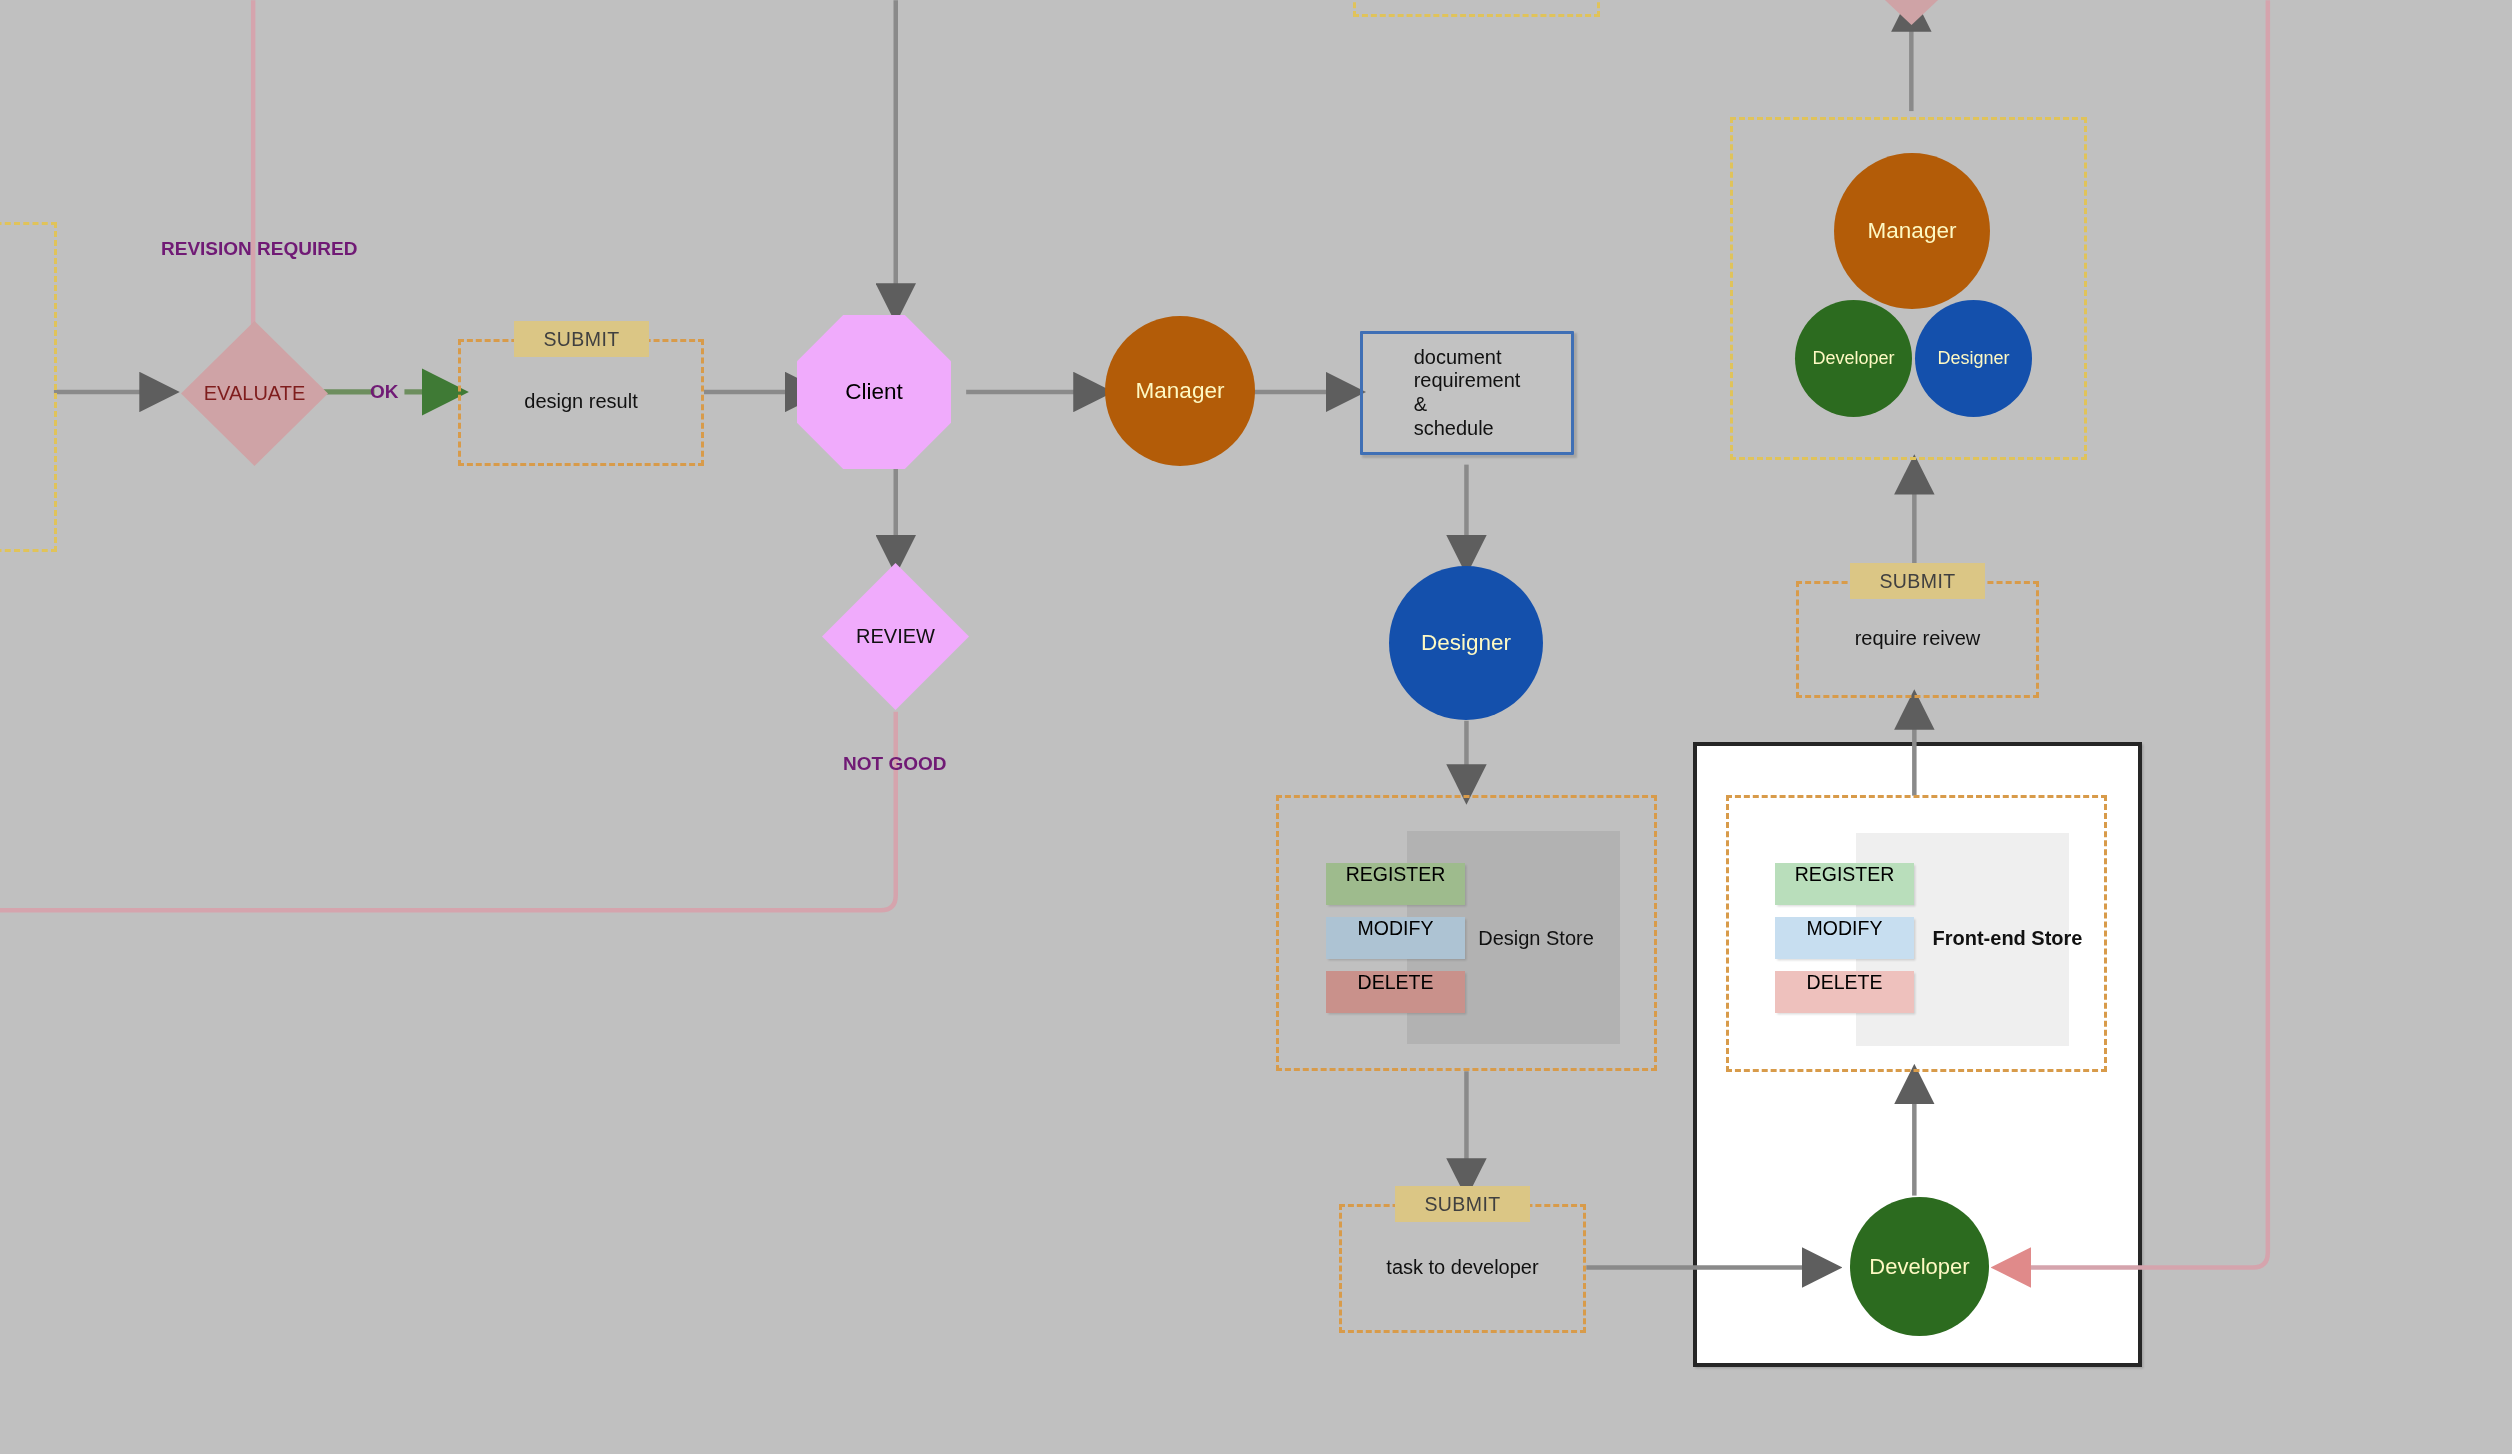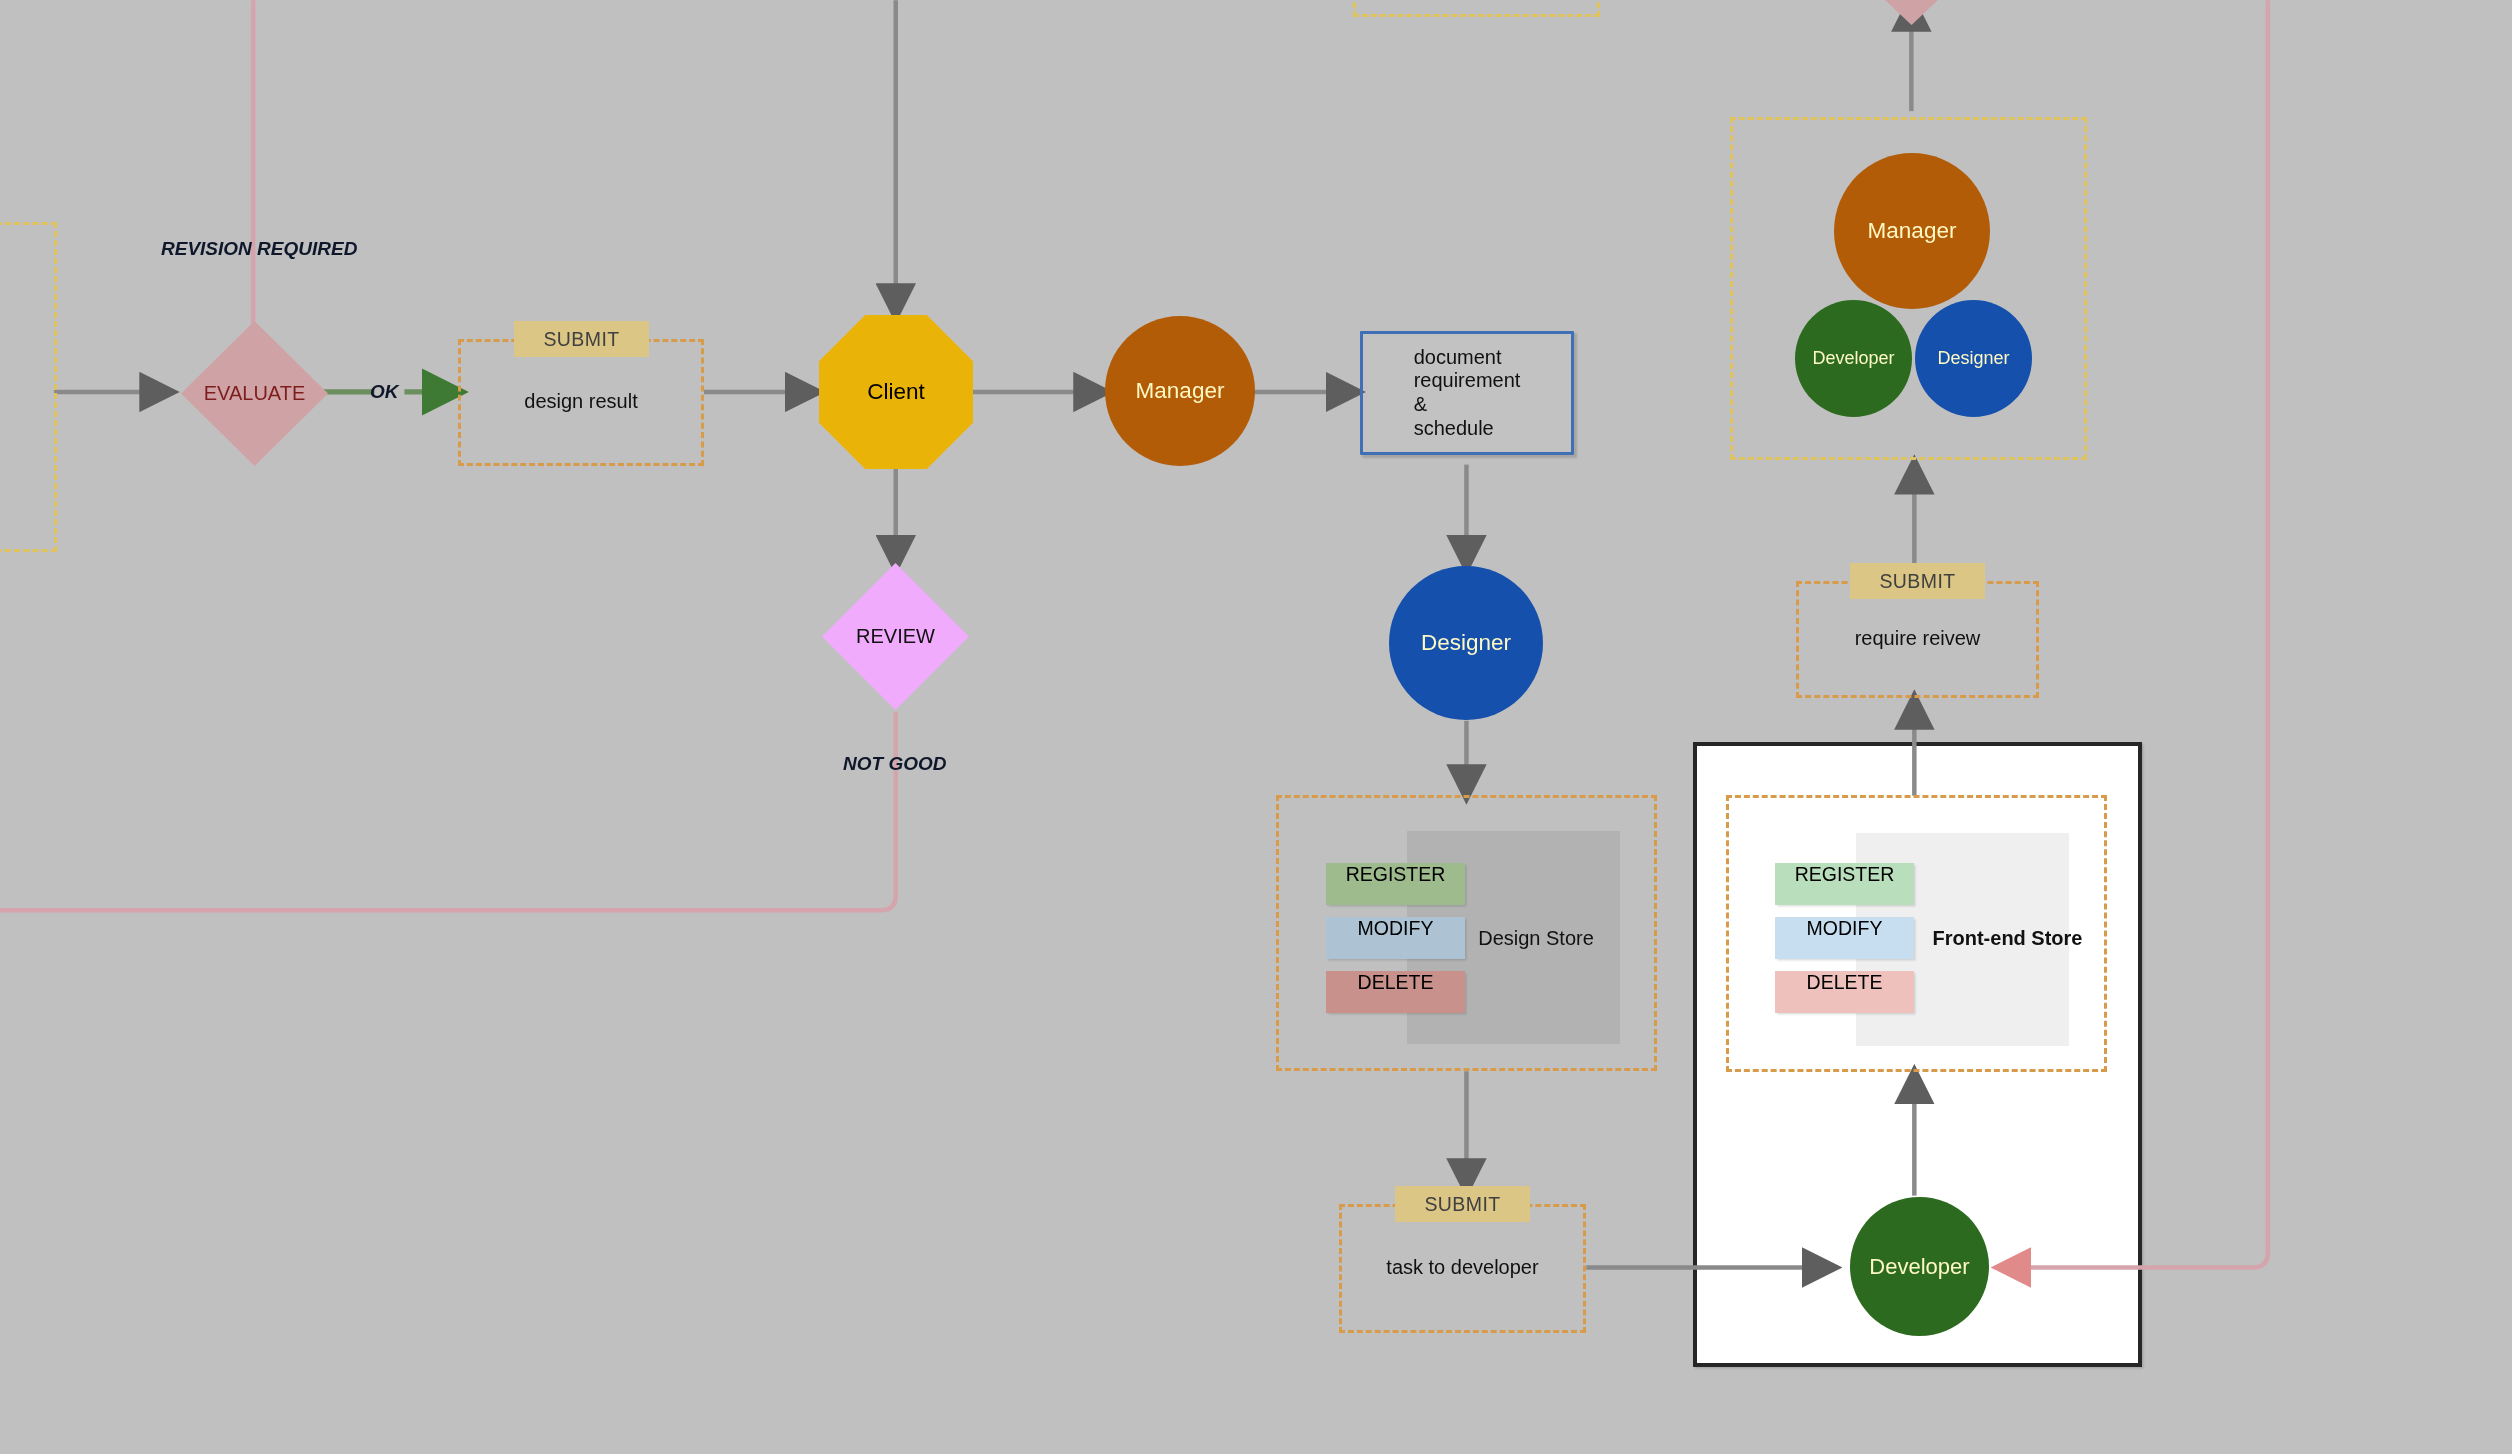--- a/index.html
+++ b/index.html
@@ -6,21 +6,21 @@
   body{
     width:2512px;height:1455px;
     background:#c0c0c0;
     font-family:"Liberation Sans", sans-serif;
     overflow:hidden;
     position:relative;
   }
   #canvas{position:absolute;inset:0;width:2512px;height:1455px;}
   svg.layer{position:absolute;left:0;top:0;width:2512px;height:1455px;pointer-events:none;}
   .node{position:absolute;display:flex;align-items:center;justify-content:center;text-align:center;box-sizing:border-box;}
-  .lbl{position:absolute;font-weight:bold;color:#0f172a;white-space:nowrap;font-style:italic;}
+  .lbl{position:absolute;font-weight:bold;color:#701a75;white-space:nowrap;}
   .ntext{pointer-events:none;}
   .whitebox{position:absolute;background:#ffffff;border:4.5px solid #262626;box-sizing:border-box;
             box-shadow:2.2px 2.2px 2.2px rgba(0,0,0,.18);}
   .dashbox{position:absolute;box-sizing:border-box;border:3px dashed #d89b4a;background:transparent;}
   .dashbox.yellow{border:3px dashed #e0c35a;}
   .submitTab{position:absolute;background:#dbc685;color:#404040;display:flex;align-items:center;justify-content:center;
              font-size:19.5px;letter-spacing:0.4px;box-sizing:border-box;}
   .noteText{position:absolute;color:#111;font-size:20px;text-align:center;white-space:nowrap;}
   .storeRect{position:absolute;box-sizing:border-box;}
   .crudBtn{position:absolute;display:flex;justify-content:center;font-size:19.5px;color:#000000;
@@ -153,21 +153,21 @@
     <span class="ntext">SUBMIT</span>
   </div>
   <div class="noteText" style="left:1339px;top:1256px;width:247px;">
     <span class="ntext">task to developer</span>
   </div>
 
   <div class="node diamond" style="left:181px;top:321px;width:147px;height:145px;background:#cfa3a6;">
     <span class="ntext" style="color:#7f1d1d;font-size:20px;">EVALUATE</span>
   </div>
 
-  <div class="node octagon" style="left:819px;top:315px;width:154px;height:154px;background:#eab308;">
+  <div class="node octagon" style="left:797px;top:315px;width:154px;height:154px;background:#f0abfc;">
     <span class="ntext" style="font-size:22.5px;">Client</span>
   </div>
 
   <div class="node diamond" style="left:822px;top:563px;width:147px;height:147px;background:#f0abfc;">
     <span class="ntext" style="color:#111;font-size:20px;">REVIEW</span>
   </div>
 
   <div class="node circle" style="left:1105px;top:316px;width:150px;height:150px;background:#b35c08;">
     <span class="ntext" style="font-size:22.5px;">Manager</span>
   </div>

